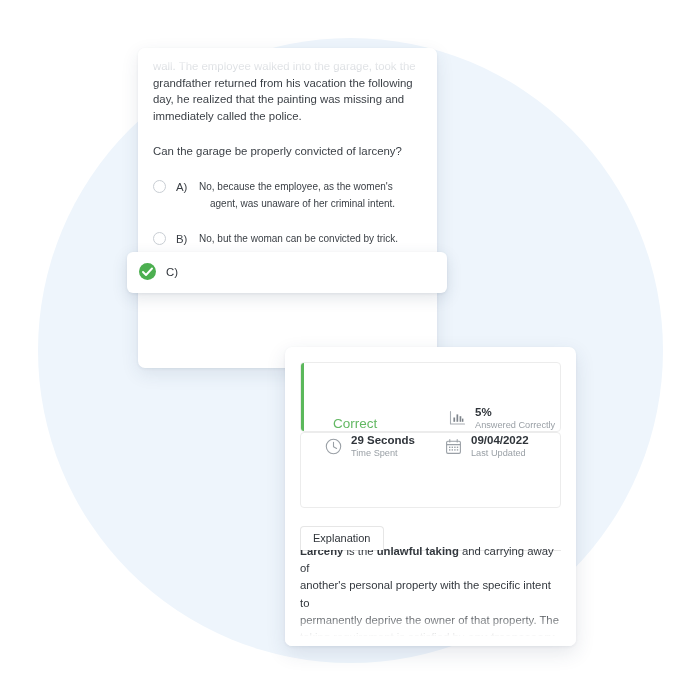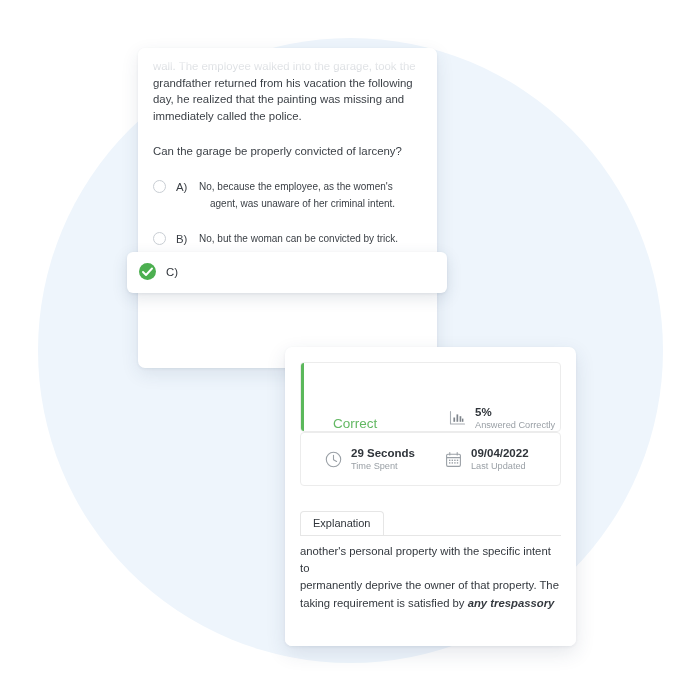--- a/index.html
+++ b/index.html
@@ -182,23 +182,23 @@
     box-sizing: border-box;
   }
   .stat-card.top {
     top: 15px;
     height: 70px;
     display: flex;
     align-items: flex-end;
   }
   .stat-card.bottom {
     top: 85px;
-    height: 54px;
-    display: flex;
-    align-items: center;
+    height: 76px;
+    display: flex;
+    align-items: flex-start;
   }
 
   .green-bar {
     position: absolute;
     left: 0; top: 0;
     width: 3px;
     height: 100%;
     background: #5bb85b;
     border-radius: 4px 0 0 4px;
   }
@@ -235,21 +235,21 @@
   }
 
   .si-pct { margin-left: 0; }
   .si-time { margin-left: 24px; width: 120px; flex: 0 0 auto; }
   .si-date { margin-left: 0; }
 
   
   .tabs {
     position: absolute;
     left: 15px;
-    top: 164px;
+    top: 179px;
     width: 261px;
     height: 24px;
   }
   .tab-active {
     position: absolute;
     left: 0; top: 0;
     padding: 5px 12px 6px 12px;
     font-size: 11px;
     color: #2f343a;
     background: #ffffff;
@@ -405,20 +405,21 @@
         </span>
       </span>
     </div>
 
     <div class="tabs">
       <div class="tab-active">Explanation</div>
       <div class="tab-underline"></div>
     </div>
 
     <div class="explanation">
+      <p><b>Larceny</b><span> is the </span><b>unlawful taking</b><span> and carrying away of</span></p>
       <p>another's personal property with the specific intent to</p>
       <p>permanently deprive the owner of that property.  The</p>
       <p><span>taking requirement is satisfied by </span><span class="bi">any trespassory</span></p>
 
     </div>
 
     <div class="fade-bottom"></div>
   </div>
 
 </div>

